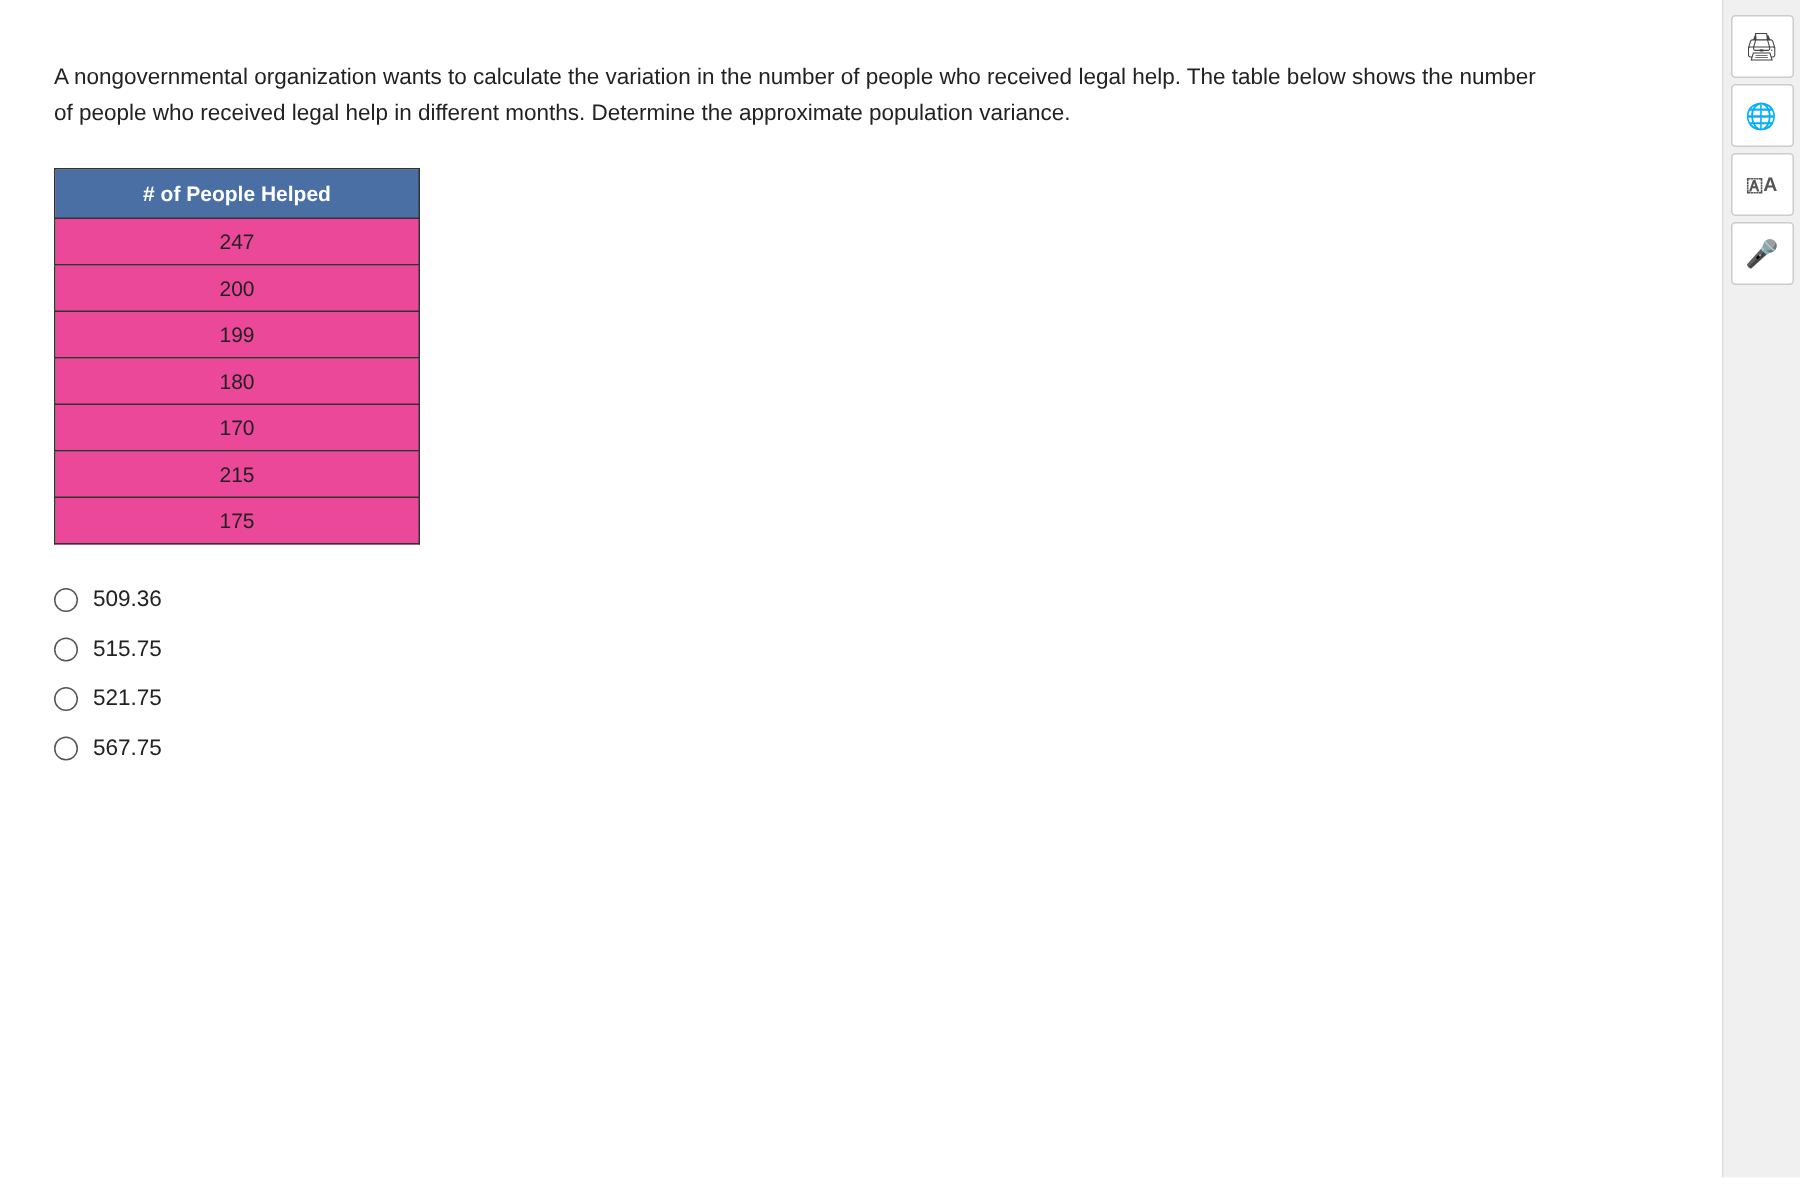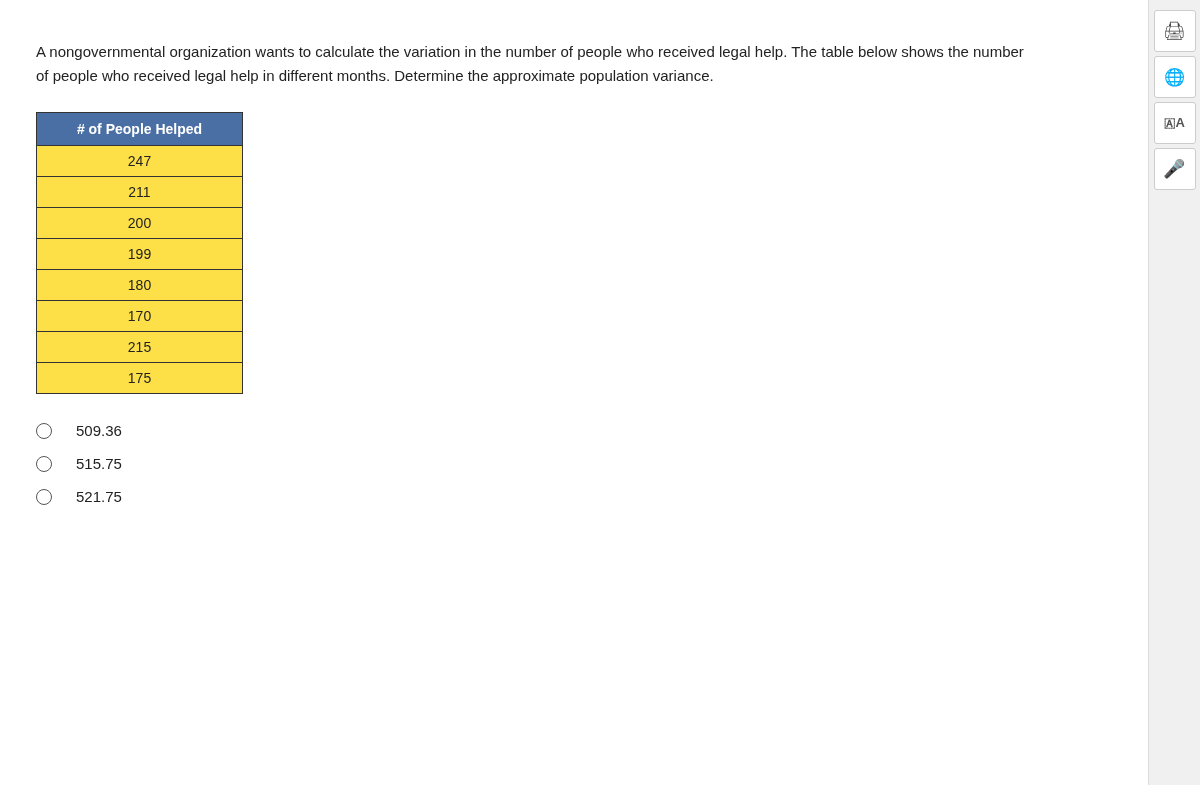--- a/index.html
+++ b/index.html
@@ -21,54 +21,54 @@
 
     .question-text {
       font-size: 15px;
       line-height: 1.6;
       margin-bottom: 24px;
       font-weight: normal;
     }
 
     .data-table {
       border-collapse: collapse;
-      width: 207px;
+      width: 244px;
       margin-bottom: 28px;
       border-radius: 16px;
     }
 
     .data-table th {
       background-color: #4a6fa5;
       color: white;
       font-weight: bold;
       text-align: center;
       padding: 8px 16px;
       border: 1.5px solid #333;
       font-size: 14px;
     }
 
     .data-table td {
       text-align: center;
       padding: 7px 16px;
       border: 1.5px solid #333;
       font-size: 14px;
-      background: #fde047;
+      background: #ec4899;
     }
 
     .options-container {
       display: flex;
       flex-direction: column;
       gap: 16px;
       margin-top: 10px;
     }
 
     .option-item {
       display: flex;
       align-items: flex-end;
-      gap: 24px;
+      gap: 10px;
       font-size: 15px;
       cursor: pointer;
     }
 
     .option-radio {
       width: 16px;
       height: 16px;
       border-radius: 50%;
       border: 1.5px solid #555;
       background: #fff;
@@ -116,23 +116,20 @@
     <thead>
       <tr>
         <th># of People Helped</th>
       </tr>
     </thead>
     <tbody id="table-body">
     <tr>
           <td>247</td>
         </tr>
         <tr>
-          <td>211</td>
-        </tr>
-        <tr>
           <td>200</td>
         </tr>
         <tr>
           <td>199</td>
         </tr>
         <tr>
           <td>180</td>
         </tr>
         <tr>
           <td>170</td>
@@ -153,20 +150,24 @@
         <span>509.36</span>
       </div>
       <div class="option-item">
         <span class="option-radio"></span>
         <span>515.75</span>
       </div>
       <div class="option-item">
         <span class="option-radio"></span>
         <span>521.75</span>
       </div>
+      <div class="option-item">
+        <span class="option-radio"></span>
+        <span>567.75</span>
+      </div>
     </div>
 </div>
 
 <div class="right-sidebar">
   <div class="sidebar-btn" title="Print">
     <span>🖨</span>
   </div>
   <div class="sidebar-btn" title="Globe">
     <span style="font-size:17px;">🌐</span>
   </div>

